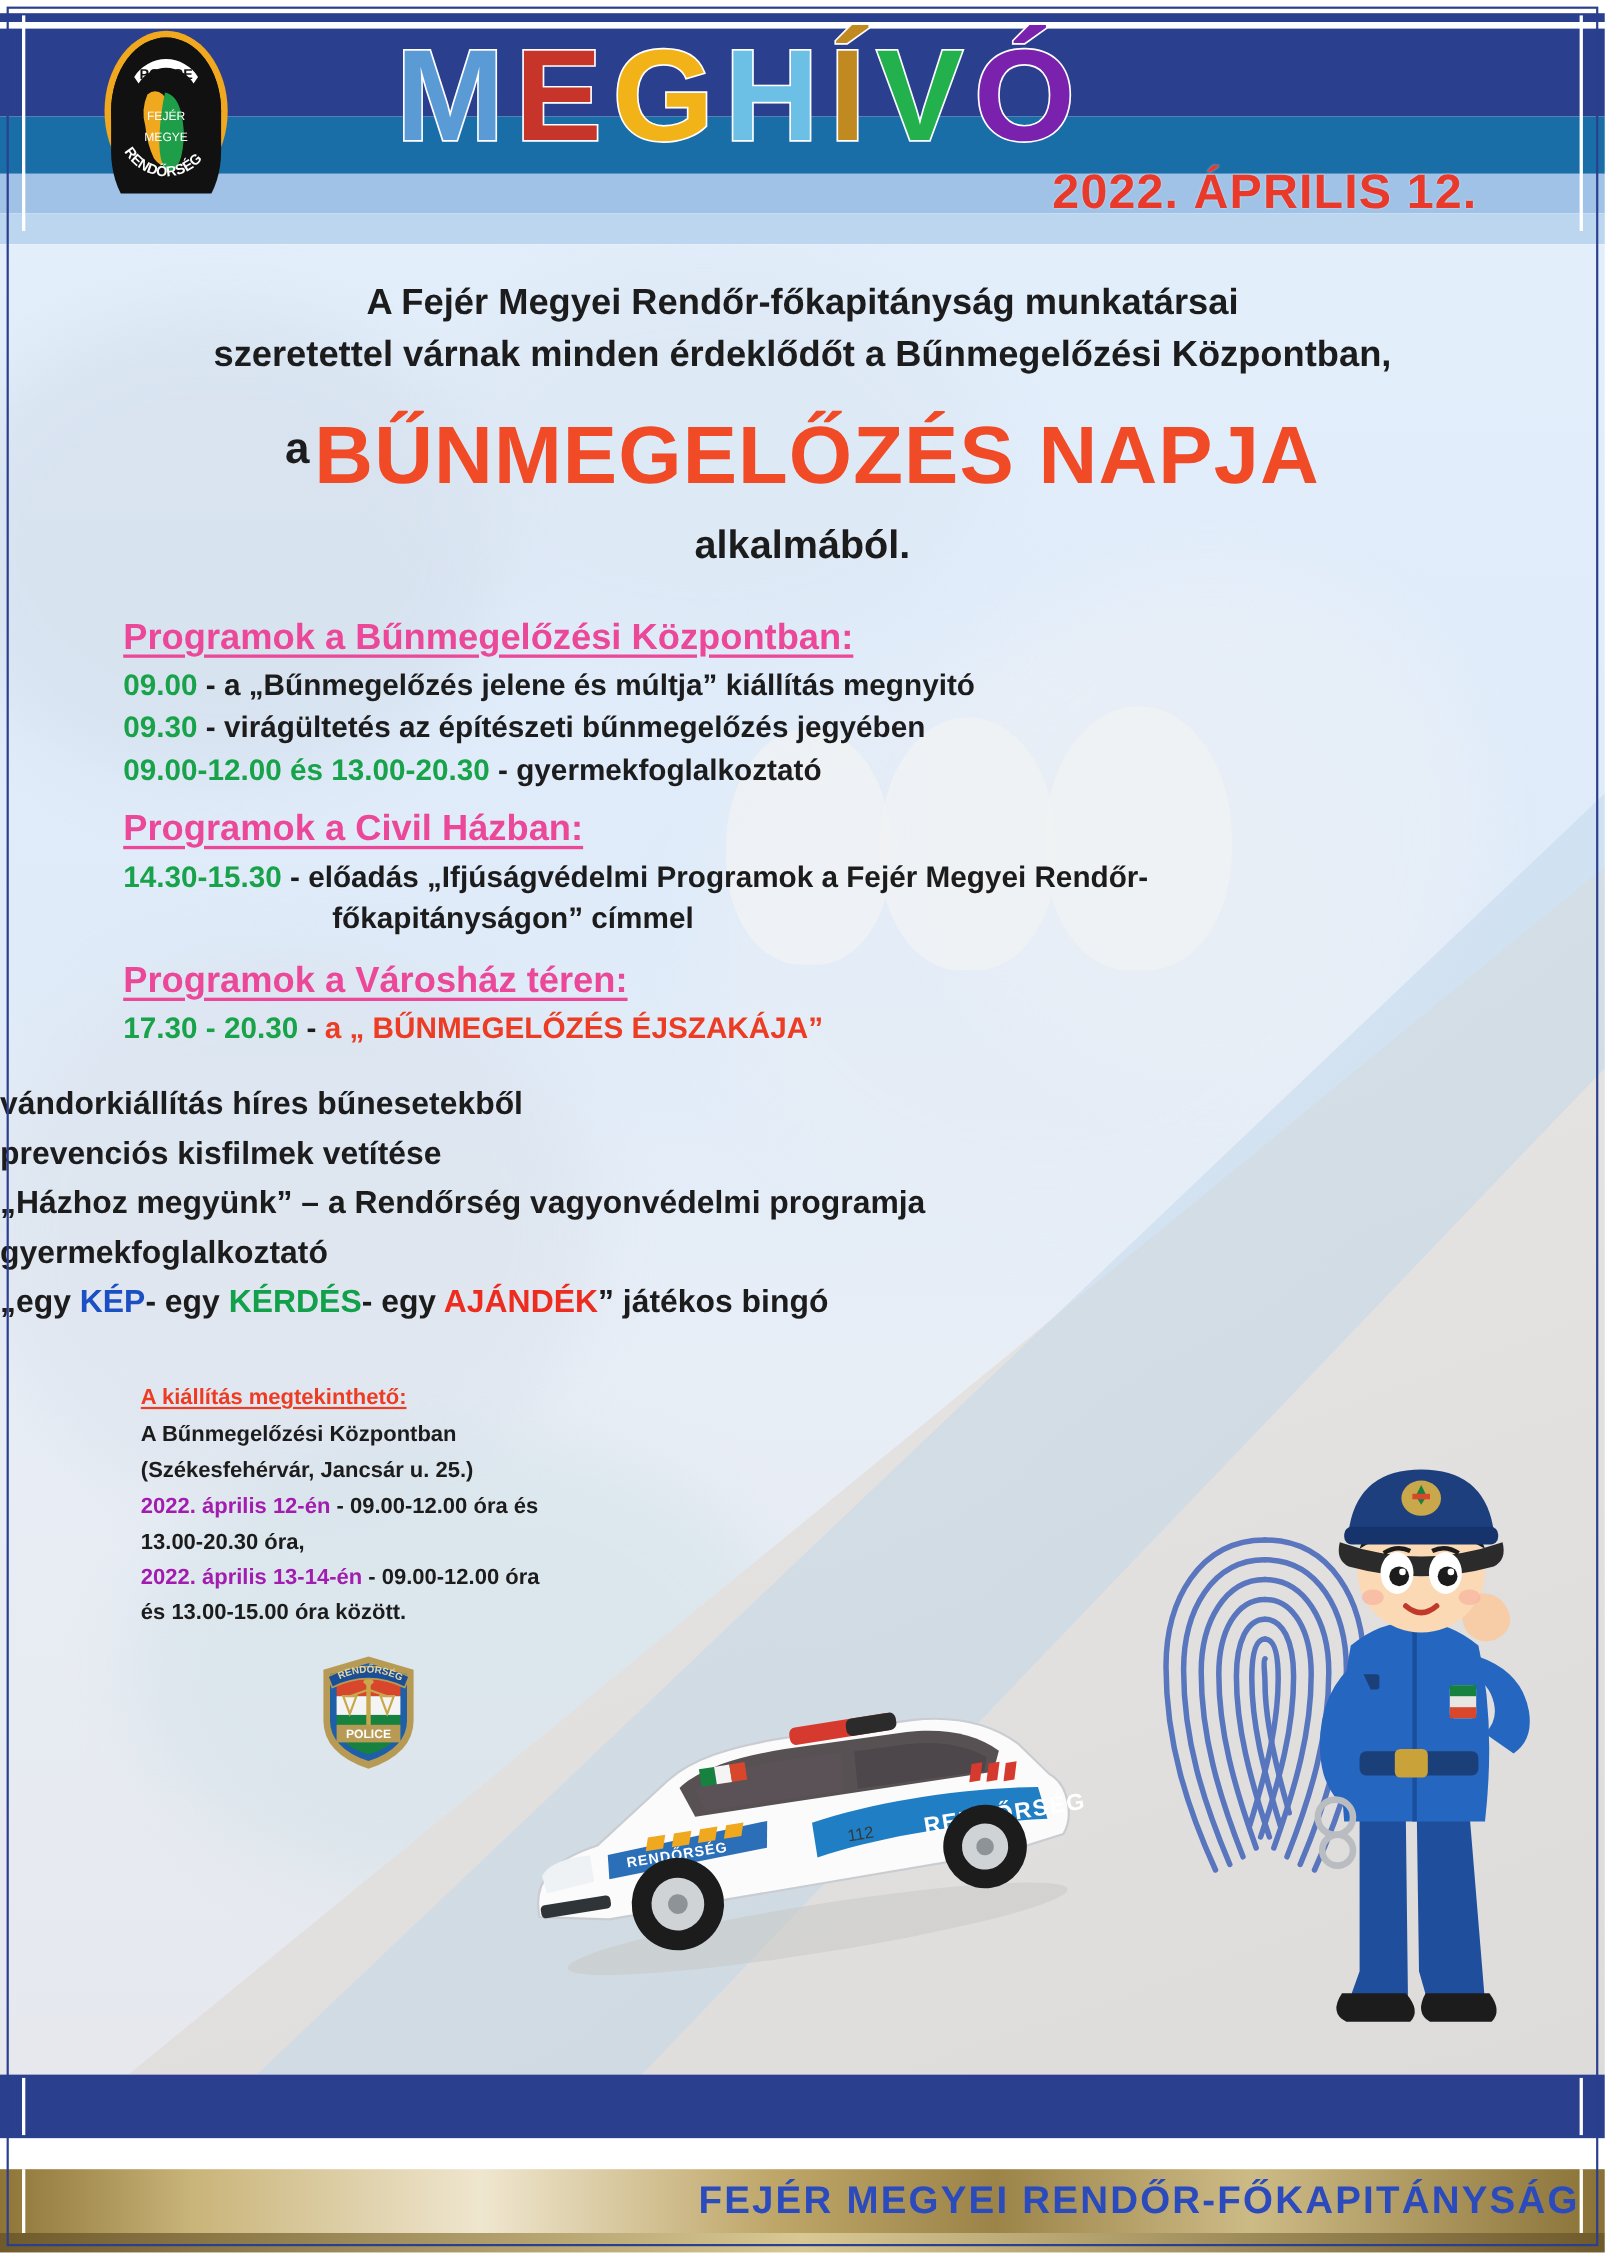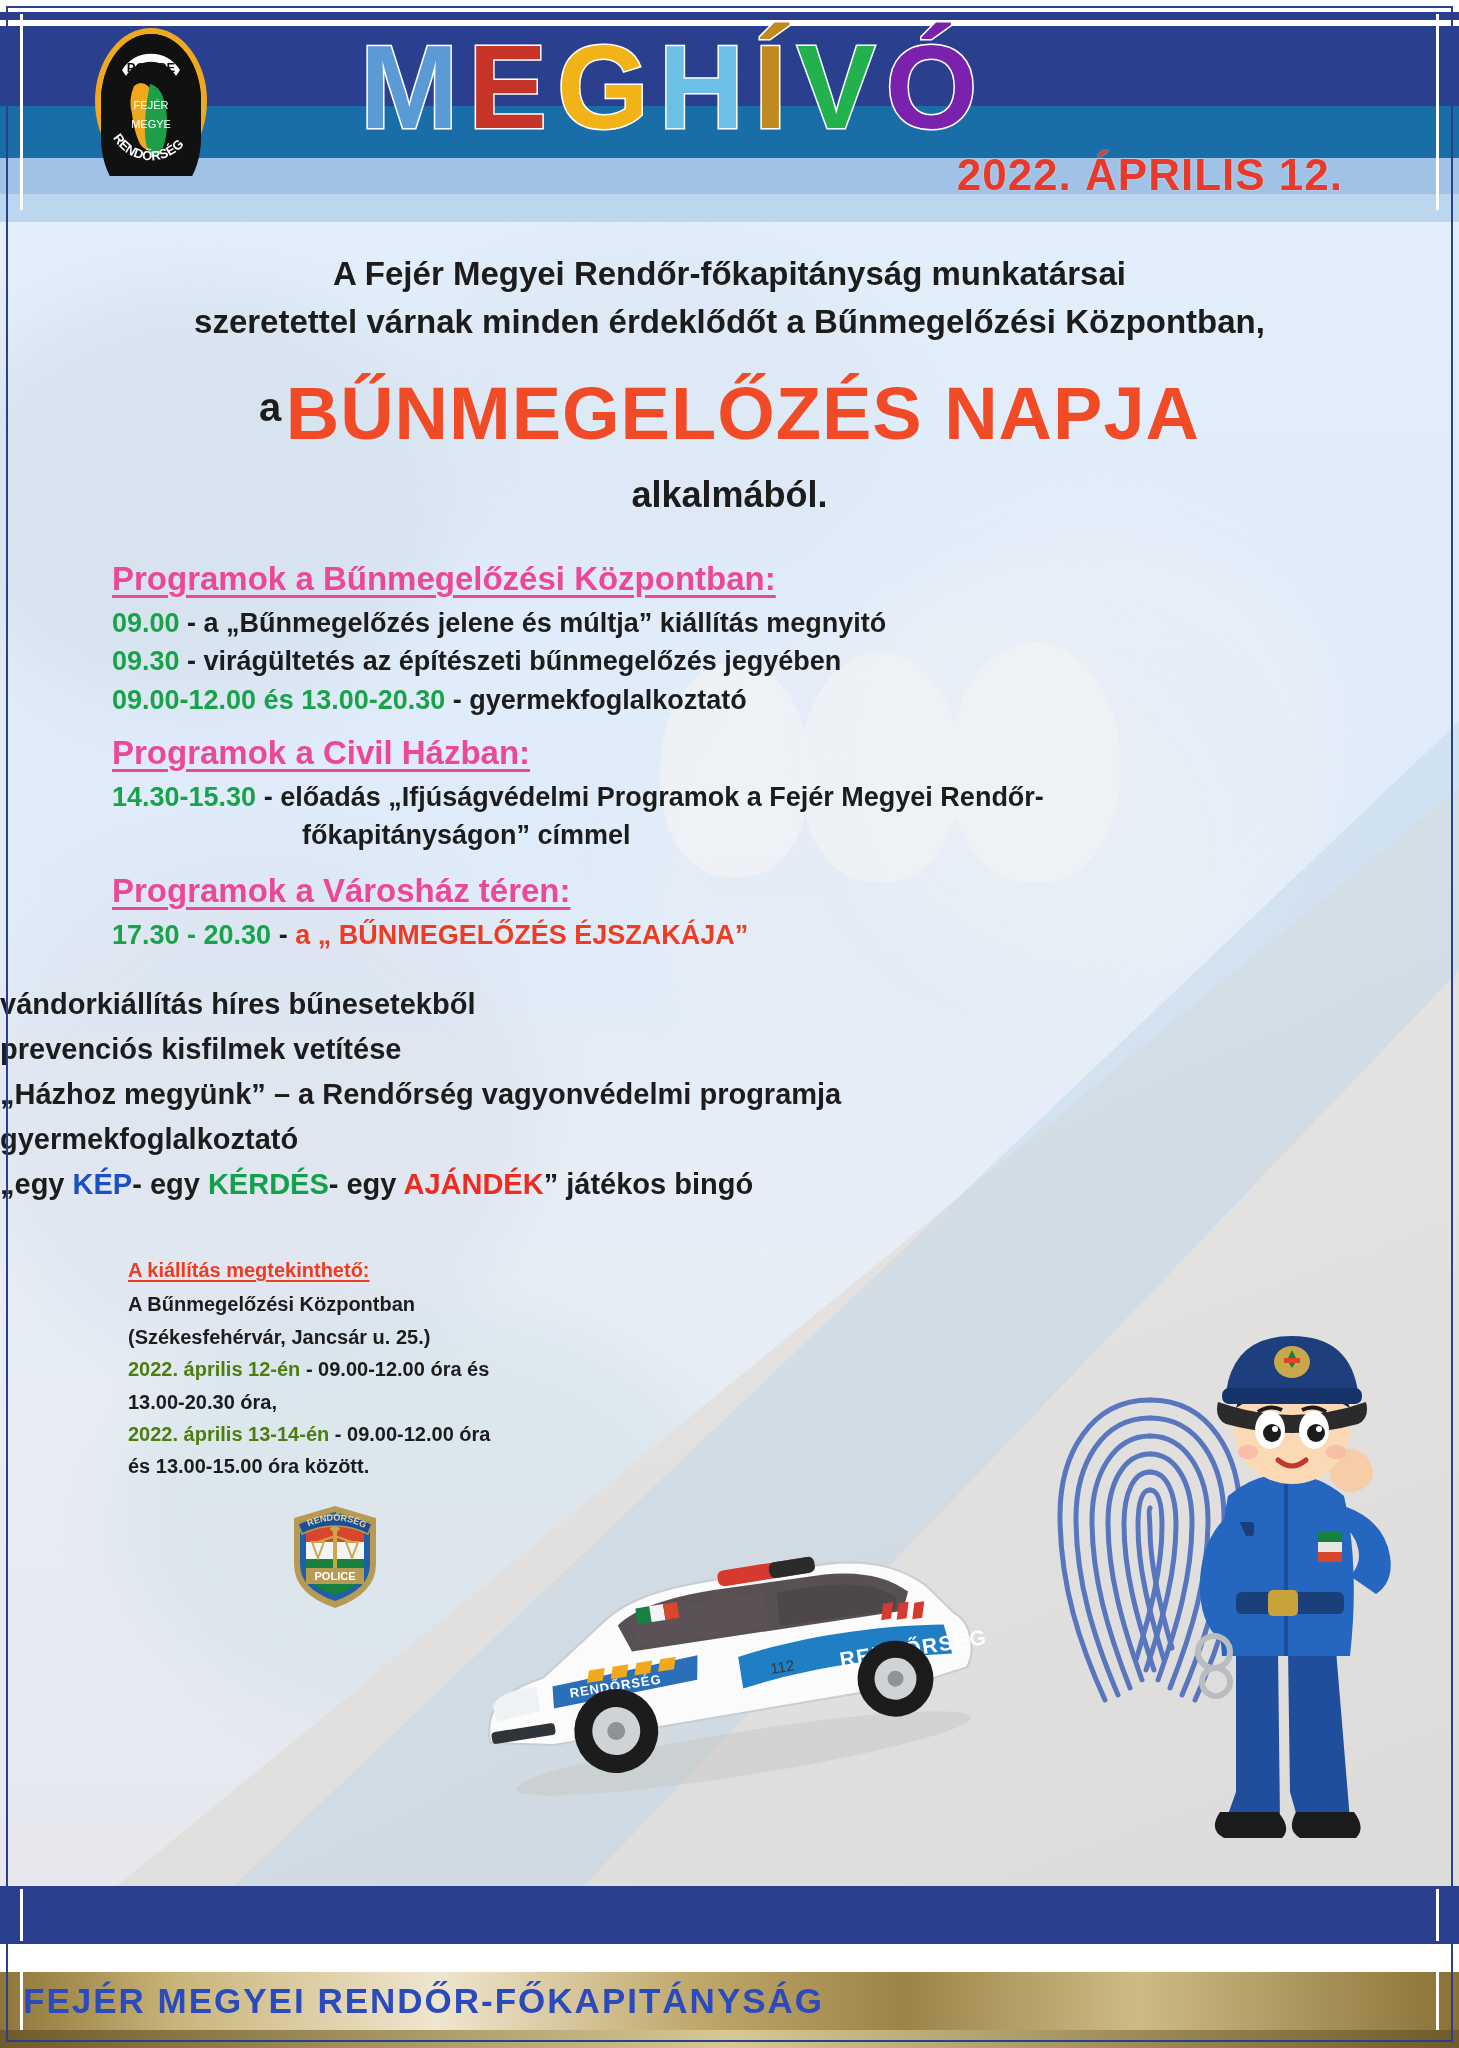--- a/index.html
+++ b/index.html
@@ -143,21 +143,21 @@
   .c-red{color:#ee2b1f;}
 
   .exhibit{
     position:absolute;left:128px;top:1032px;width:520px;
     color:#1c1c1c;font-weight:bold;font-size:20px;line-height:1.62;
   }
   .exhibit .ttl{
     color:#ee3b22;text-decoration:underline;text-underline-offset:3px;
     display:block;margin-bottom:2px;
   }
-  .exhibit .g{color:#4d7c0f;}
+  .exhibit .g{color:#a21caf;}
 
   
   .shield-small{position:absolute;left:290px;top:1502px;width:90px;height:110px;}
 
   
   .fingerprint{
     position:absolute;left:1020px;top:1370px;width:260px;height:360px;
     opacity:.9;
   }
 
@@ -179,21 +179,21 @@
   .footer-gap{
     position:absolute;left:0;top:1944px;width:1459px;height:28px;background:#ffffff;
   }
   .footer-gold{
     position:absolute;left:0;top:1972px;width:1459px;height:58px;
     background:linear-gradient(90deg,#8e7437 0%,#c9b479 12%,#efe6cf 30%,#bfa76a 48%,#9c8448 62%,#cdbb86 78%,#8a7236 100%);
   }
   .footer-gold .inner{
     position:absolute;left:20px;right:20px;top:0;bottom:0;
     border-left:3px solid #fff;border-right:3px solid #fff;
-    display:flex;align-items:center;justify-content:flex-start;
+    display:flex;align-items:center;justify-content:flex-end;
   }
   .footer-gold .txt{
     color:#2b4bbd;font-weight:bold;font-size:35px;letter-spacing:2px;
     font-family:"Liberation Sans", sans-serif;
   }
   .footer-strip{
     position:absolute;left:0;top:2030px;width:1459px;height:18px;
     background:linear-gradient(90deg,#6f5a2b,#d8c893,#6f5a2b);
   }
 </style>

